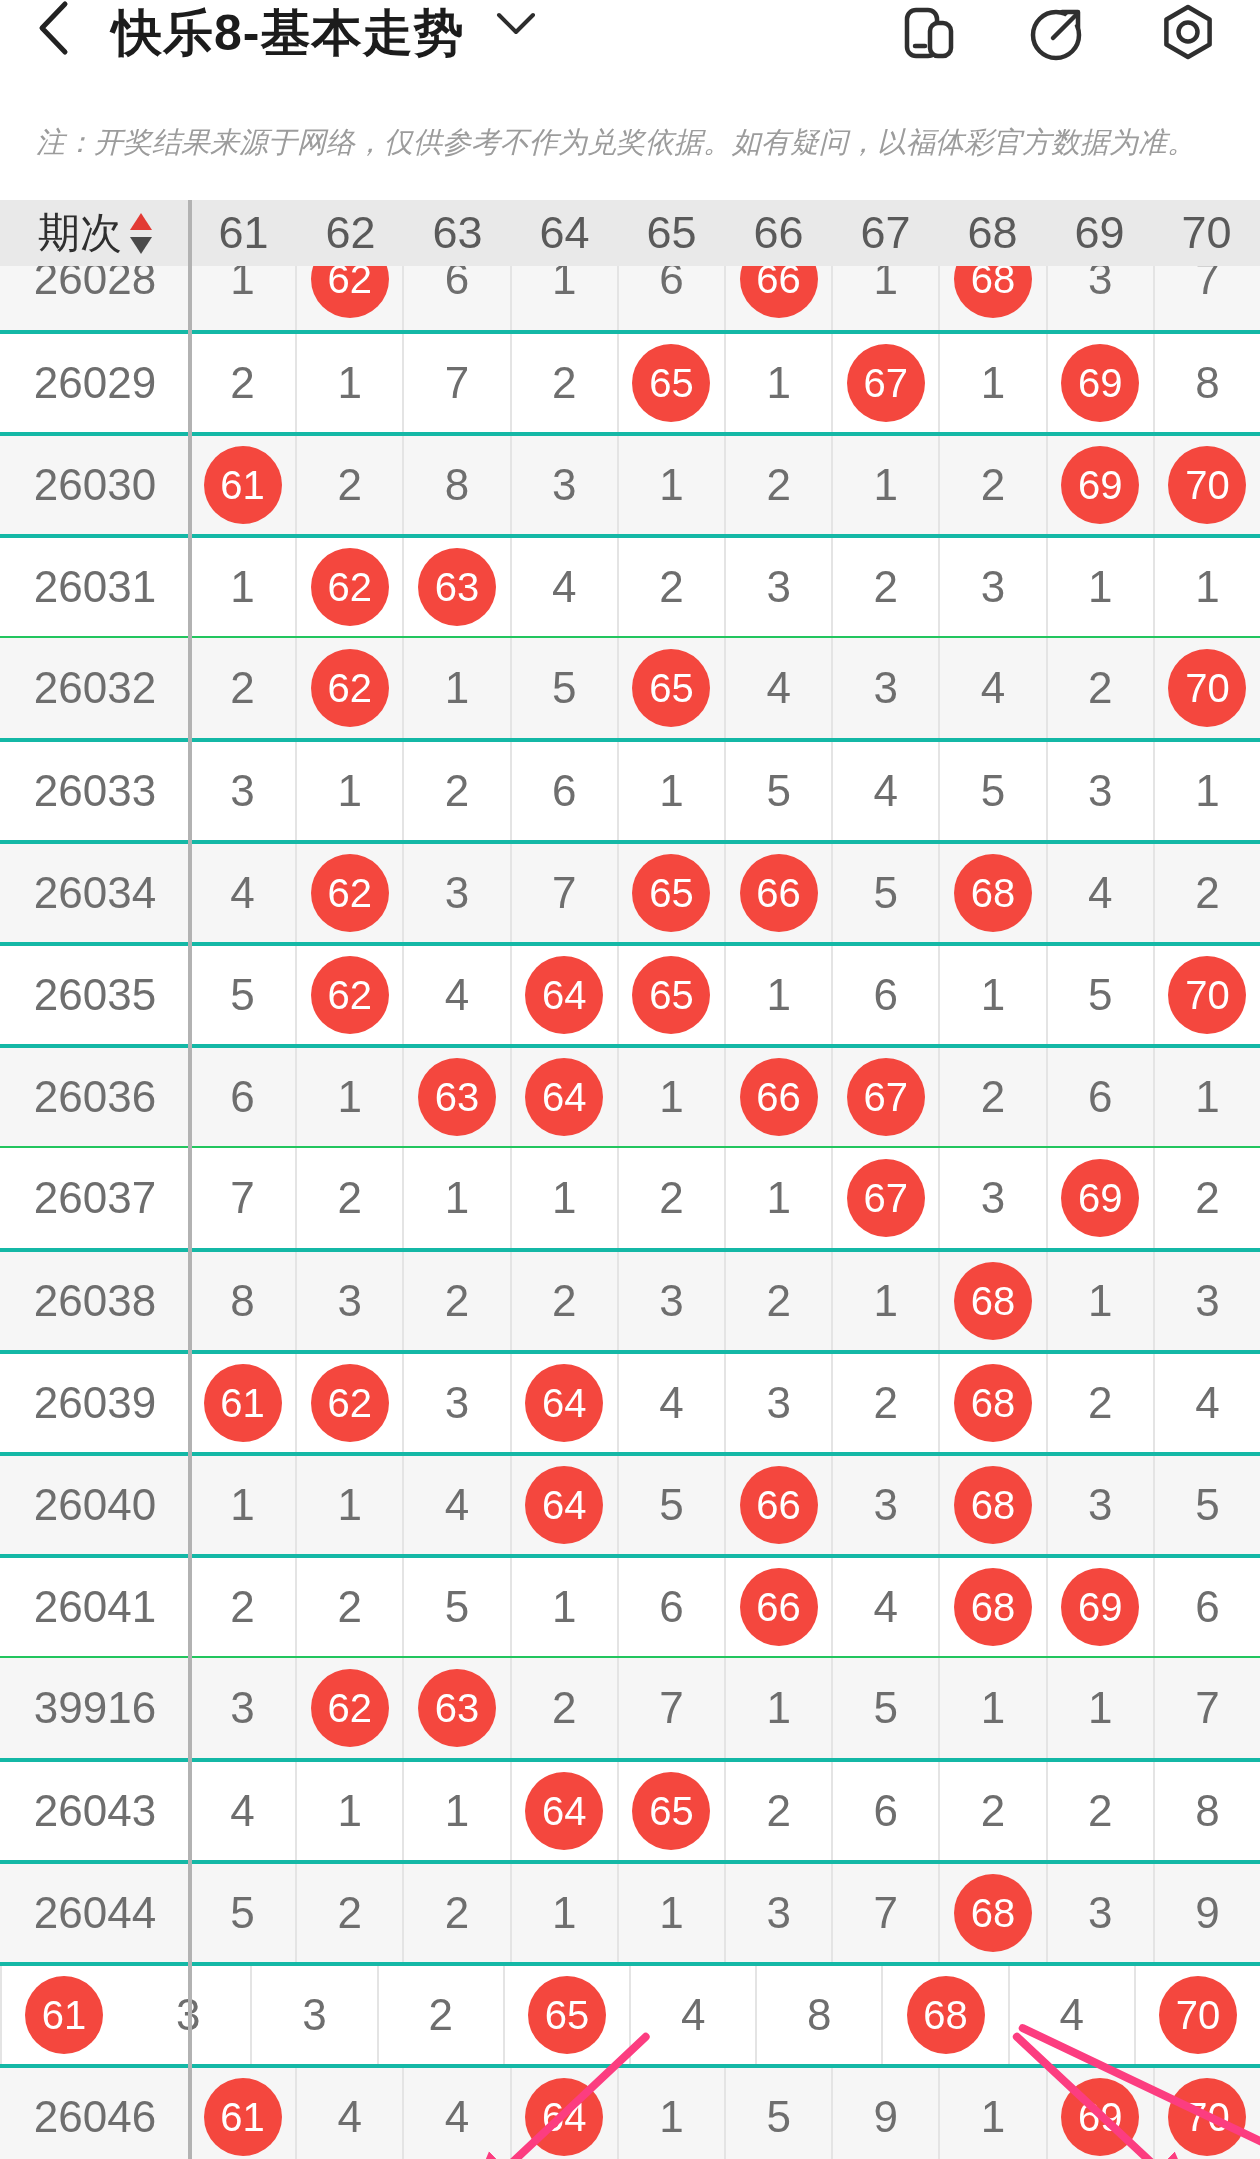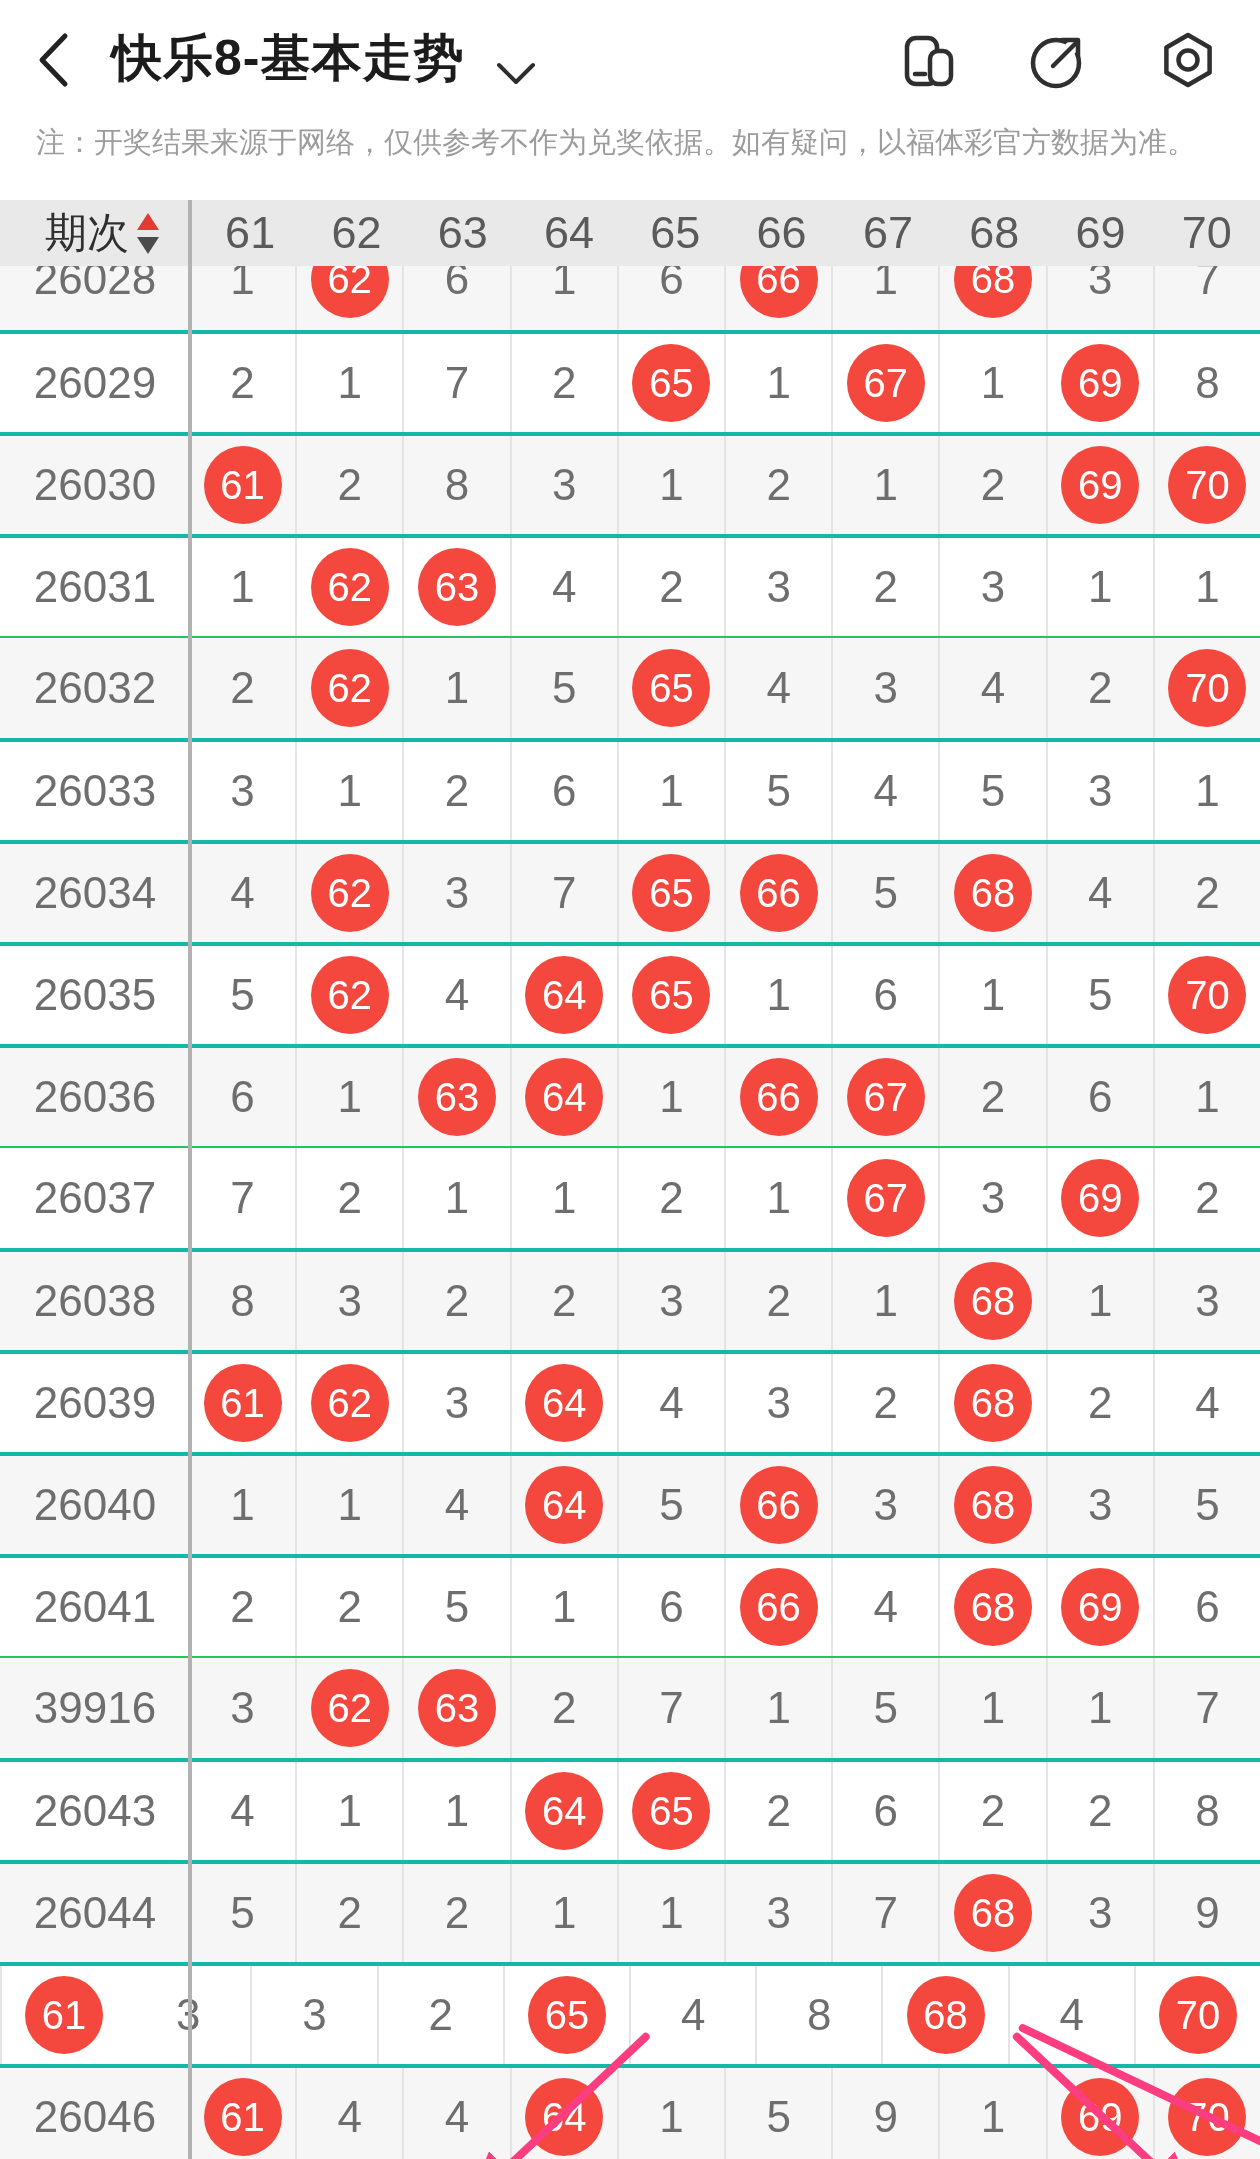--- a/index.html
+++ b/index.html
@@ -4,34 +4,34 @@
 <style>
   :root{
     --hit:#f4473e; --arrow:#fc3d80;
     --sel-bg:#fdece5; --sel-text:#f4a49b; --sel-accent:#ef938b;
     --cell-text:#6e6e6e; --header-bg:#e9e9e9;
   }
   *{box-sizing:border-box; margin:0; padding:0;}
   html,body{width:1260px; height:2159px; overflow:hidden; background:#fff;
     font-family:"Liberation Sans","DejaVu Sans",sans-serif; position:relative;}
   
-  .navbar{height:92px; display:flex; align-items:flex-end; padding:0 40px 0 34px;}
+  .navbar{height:92px; display:flex; align-items:flex-start; padding:0 40px 0 34px;}
   .back-btn{width:44px; height:60px; display:flex; align-items:center;}
   .nav-title{font-size:50px; font-weight:bold; color:#1c1c1c; margin-left:34px; letter-spacing:1px;}
   .dd-btn{margin-left:30px; display:flex; align-items:center; padding-top:10px;}
   .nav-spacer{flex:1;}
   .nav-icons{display:flex; align-items:center; gap:66px;}
   .nav-icons svg{display:block;}
   
-  .note{color:#9c9c9c; font-size:29px; line-height:40px; padding:30px 0 0 36px; height:108px;}
+  .note{color:#9c9c9c; font-size:29px; line-height:40px; padding:30px 0 0 36px; height:108px;font-style:italic;}
   
   .table-wrap{position:relative;}
   .v-divider{position:absolute; left:188px; top:0; bottom:0; width:4px; background:#b2b2b2; z-index:4;}
   .grid-row{display:flex; height:102px; align-items:center;}
-  .header-row{height:66px; background:var(--header-bg);padding-left:7px;}
+  .header-row{height:66px; background:var(--header-bg);}
   .period-cell{flex:0 0 190px; width:190px; display:flex; align-items:center; justify-content:center;
     font-size:44px; color:var(--cell-text); height:100%;}
   .header-row .period-cell{font-size:42px; color:#2f2f2f; gap:8px;}
   .sort-icons{display:flex; flex-direction:column; gap:7px; align-items:center;}
   .tri-up{width:0;height:0;border-left:11px solid transparent;border-right:11px solid transparent;border-bottom:17px solid #e23a34;}
   .tri-down{width:0;height:0;border-left:11px solid transparent;border-right:11px solid transparent;border-top:17px solid #4a4a4a;}
   .num-cell{flex:1; height:100%; display:flex; align-items:center; justify-content:center;
     font-size:44px; color:var(--cell-text); border-left:2px solid #e4e4e4;}
   .grid-row .num-cell:nth-child(2){border-left:none;}
   .header-cell{border-left:none !important; font-size:45px; color:#5a5a5a; background:var(--header-bg);}

